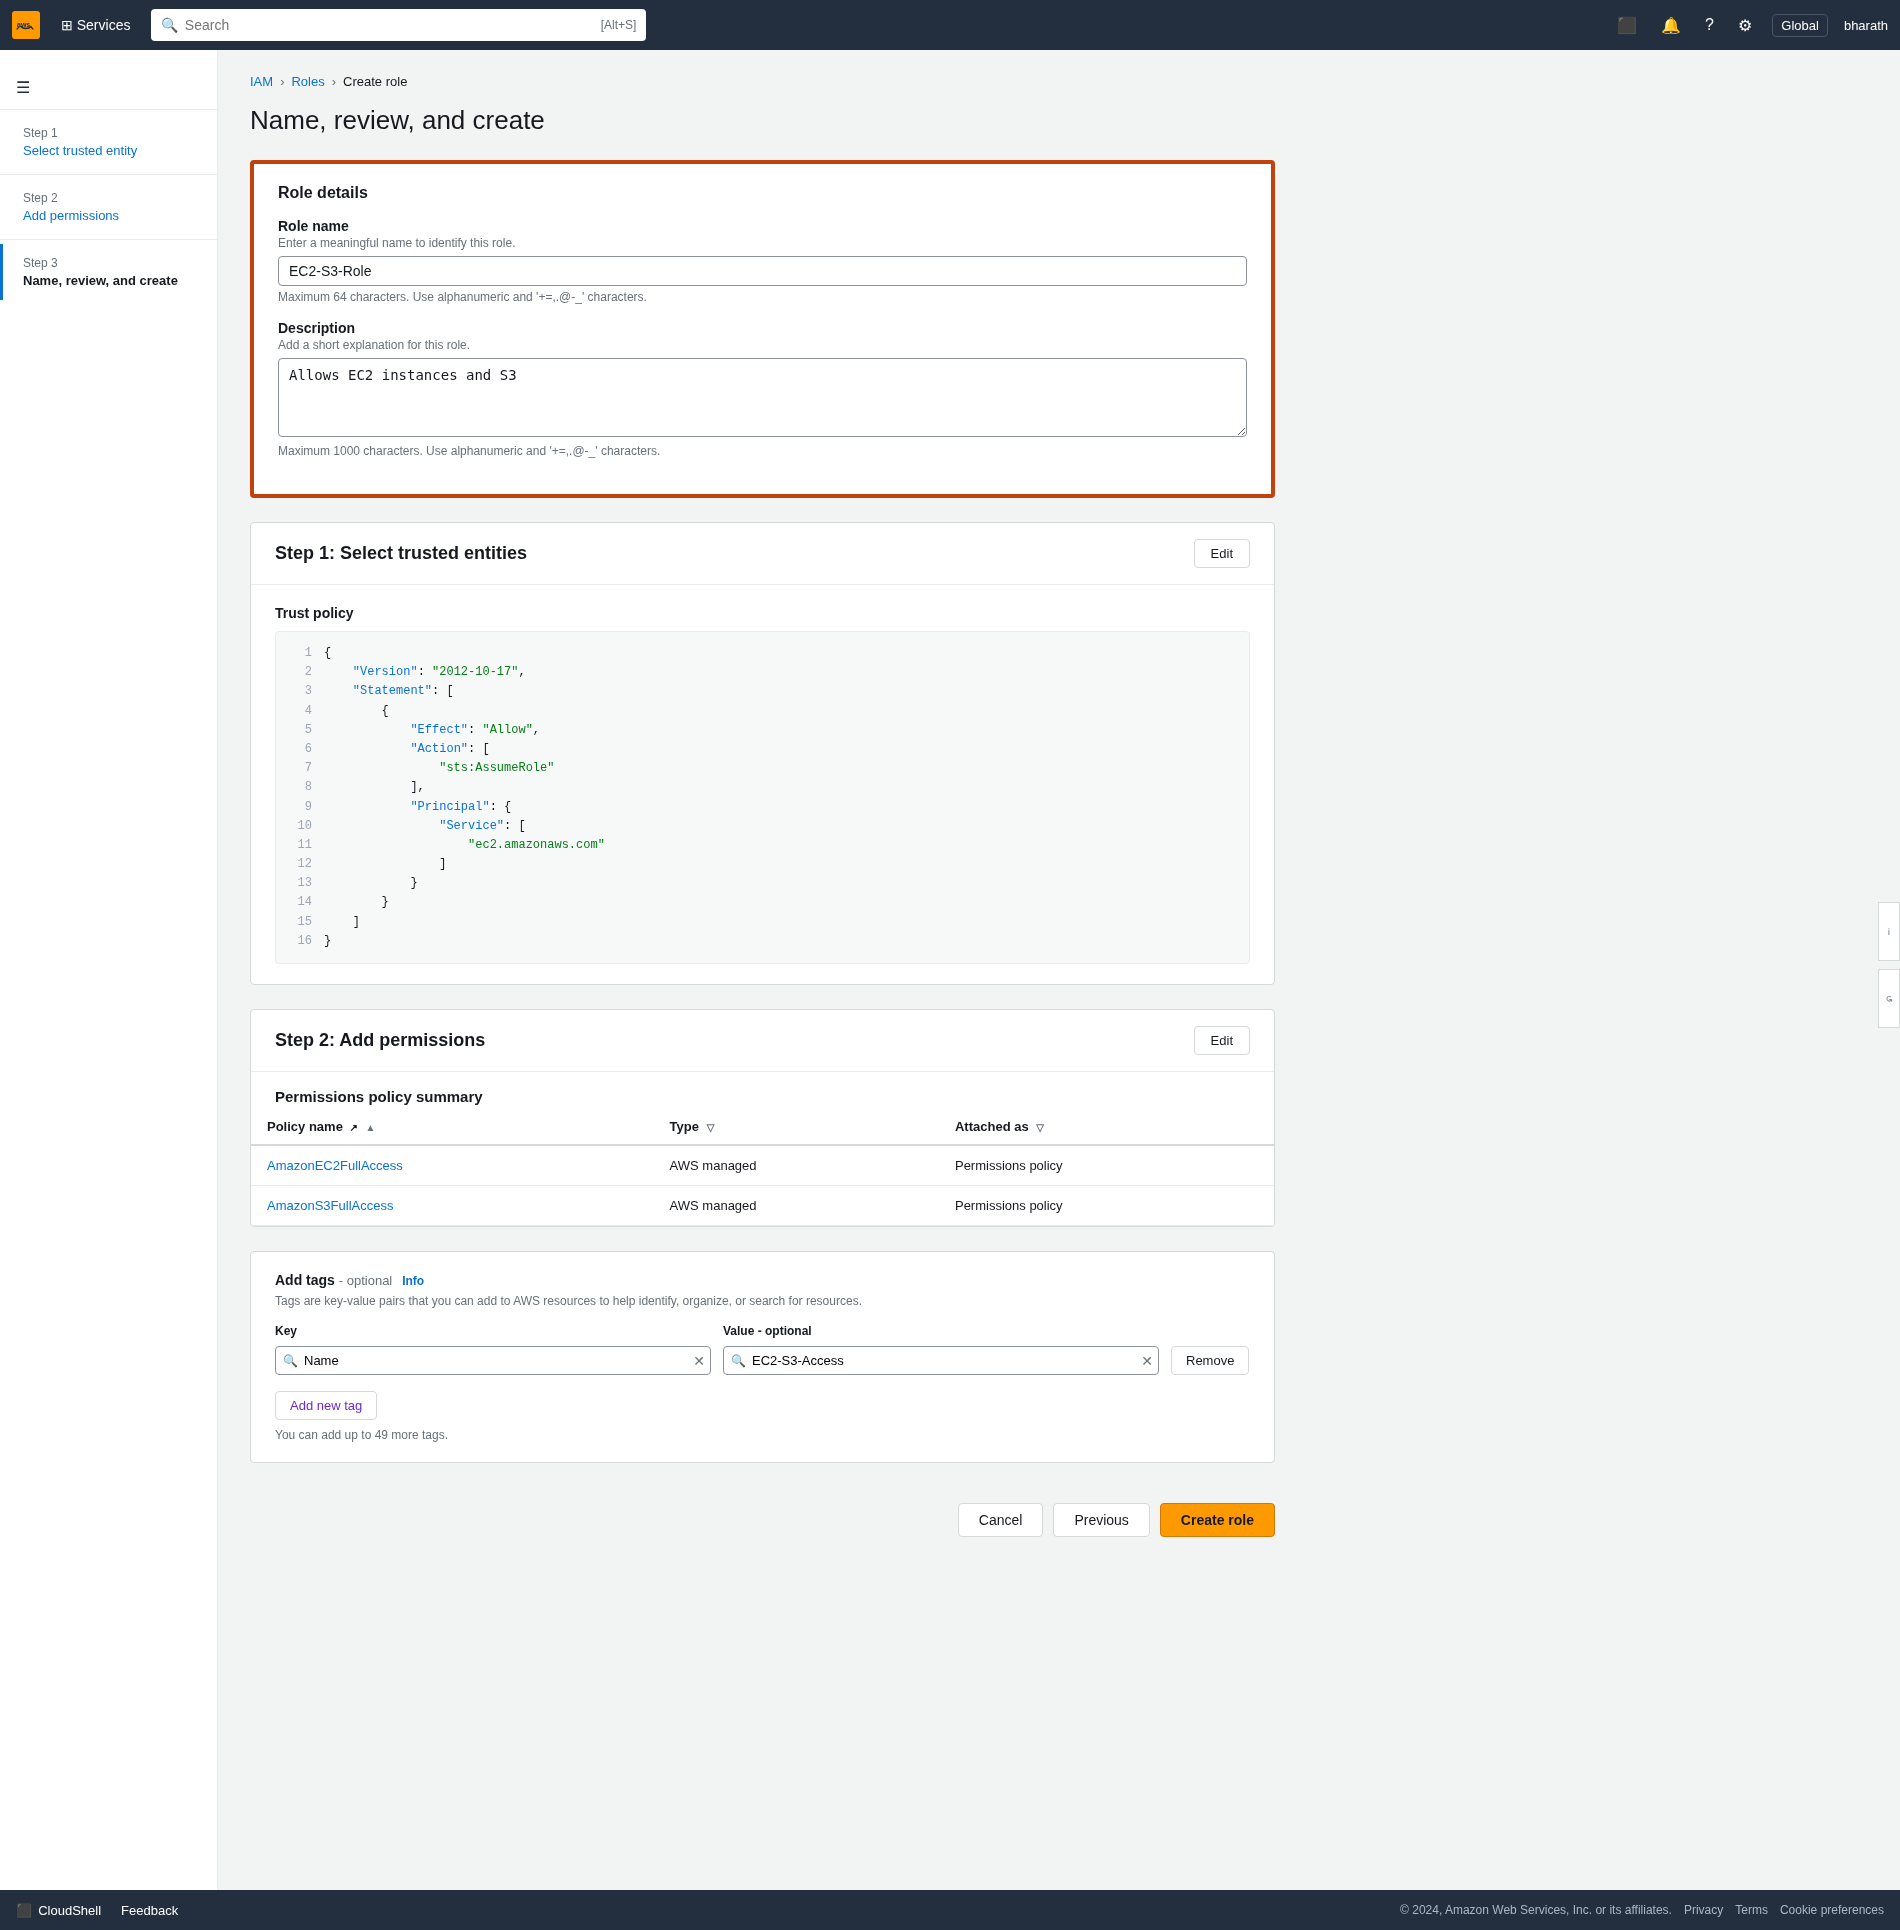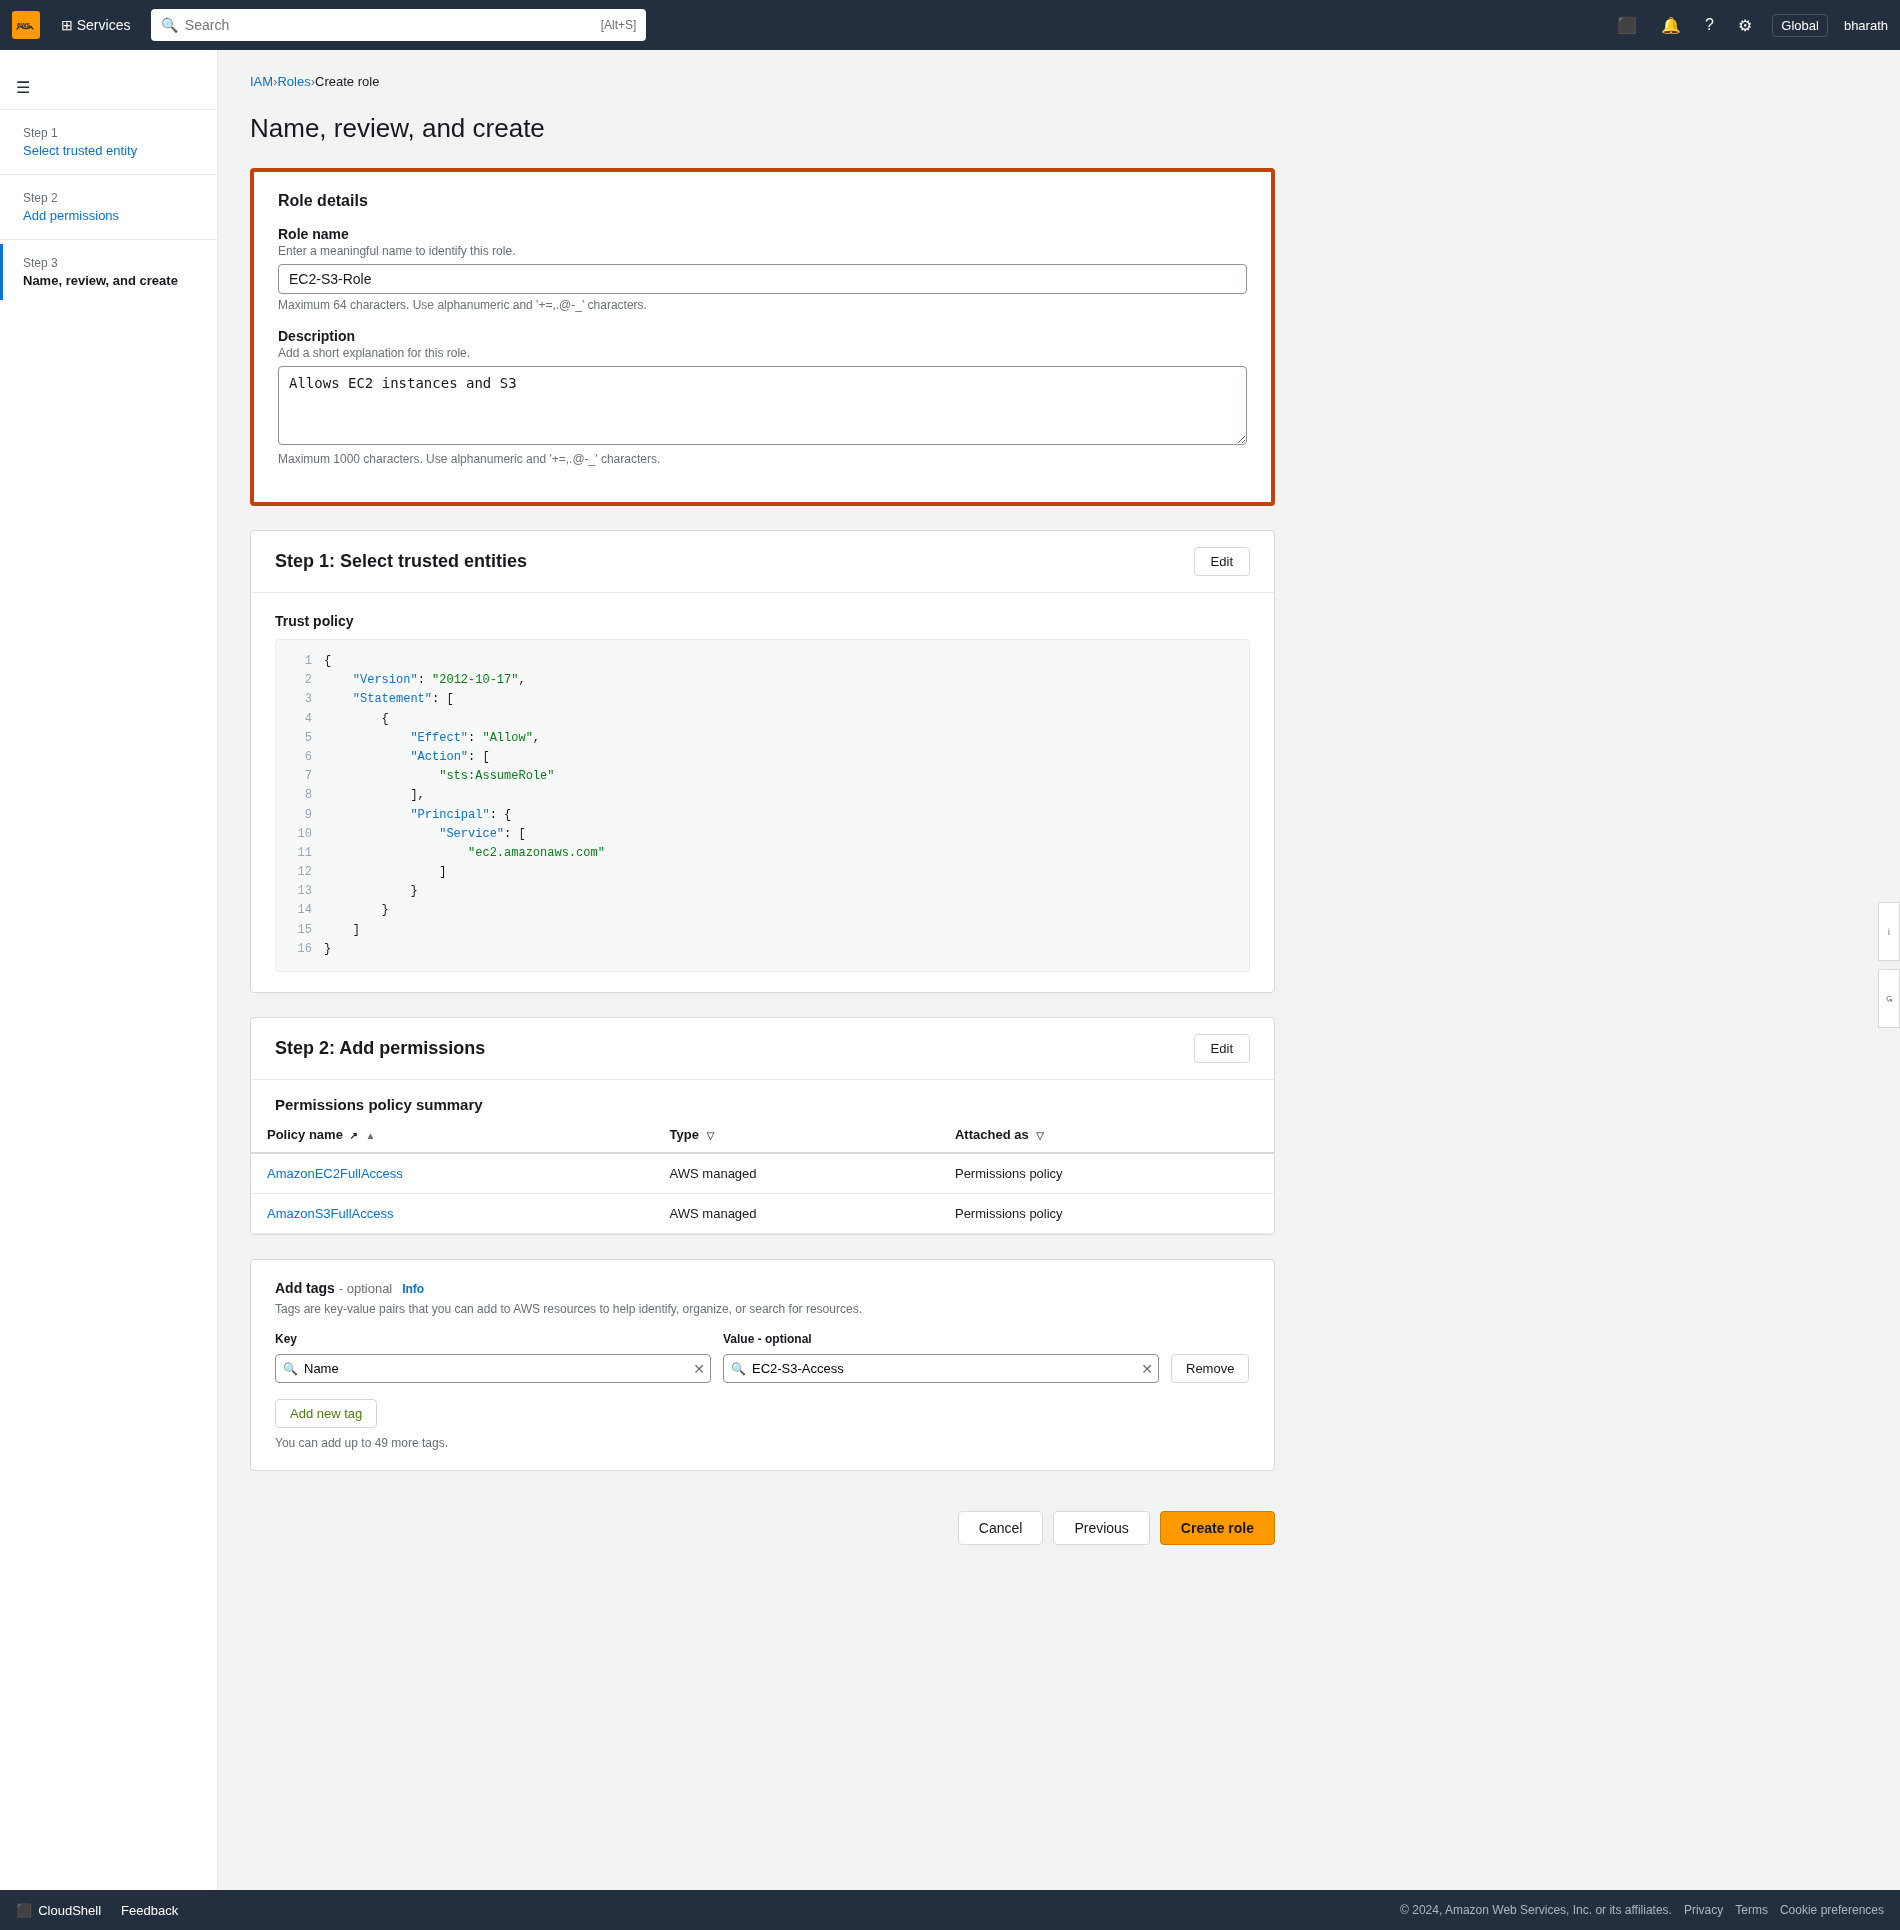--- a/index.html
+++ b/index.html
@@ -80,21 +80,21 @@
 
     
     .main-content {
       flex: 1;
       padding: 24px 32px;
       max-width: 1089px;
     }
 
     
     .breadcrumb {
-      display: flex; align-items: center; gap: 0; font-size: 13px; margin-bottom: 24px;
+      display: flex; align-items: center; gap: 7px; font-size: 13px; margin-bottom: 16px;
     }
     .breadcrumb a { color: #0972d3; text-decoration: none; }
     .breadcrumb .sep { color: #687078; }
     .breadcrumb .current { color: #16191f; }
 
     
     .page-title { font-size: 26px; font-weight: 300; color: #16191f; margin-bottom: 24px; }
 
     
     .card {
@@ -178,21 +178,21 @@
     .tag-clear-btn {
       position: absolute; right: 6px; top: 50%; transform: translateY(-50%);
       background: none; border: none; cursor: pointer; color: #687078; font-size: 14px;
     }
     .remove-btn {
       background: #fff; border: 1px solid #d5d9d9; border-radius: 4px;
       padding: 6px 14px; cursor: pointer; font-size: 13px; color: #16191f; white-space: nowrap;
     }
     .add-tag-btn {
       background: #fff; border: 1px solid #d5d9d9; border-radius: 4px;
-      padding: 6px 14px; cursor: pointer; font-size: 13px; color: #4d7c0f; margin-top: 4px;
+      padding: 6px 14px; cursor: pointer; font-size: 13px; color: #6d28d9; margin-top: 4px;
     }
     .tags-hint { font-size: 12px; color: #687078; margin-top: 8px; }
 
     
     .action-bar {
       display: flex; align-items: center; justify-content: flex-end; gap: 10px;
       padding: 16px 0; margin-top: 8px;
     }
     .cancel-btn {
       background: #fff; border: 1px solid #d5d9d9; border-radius: 4px;

